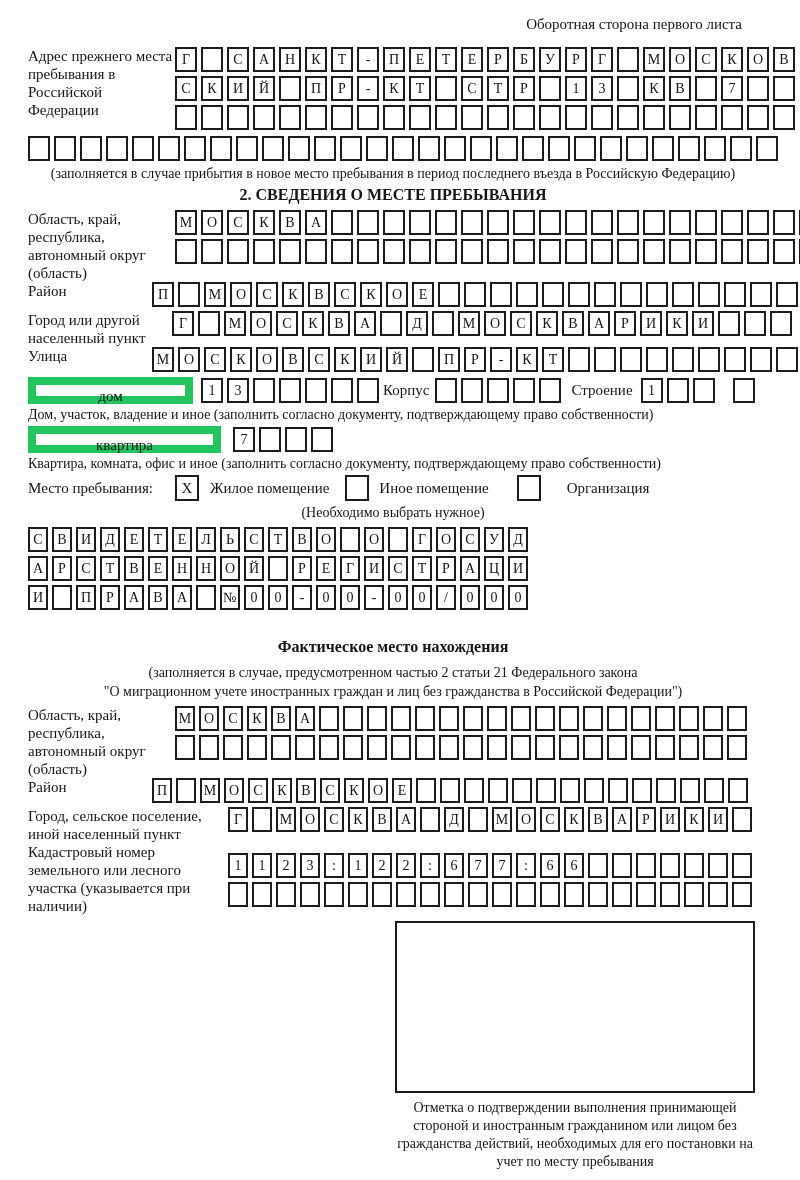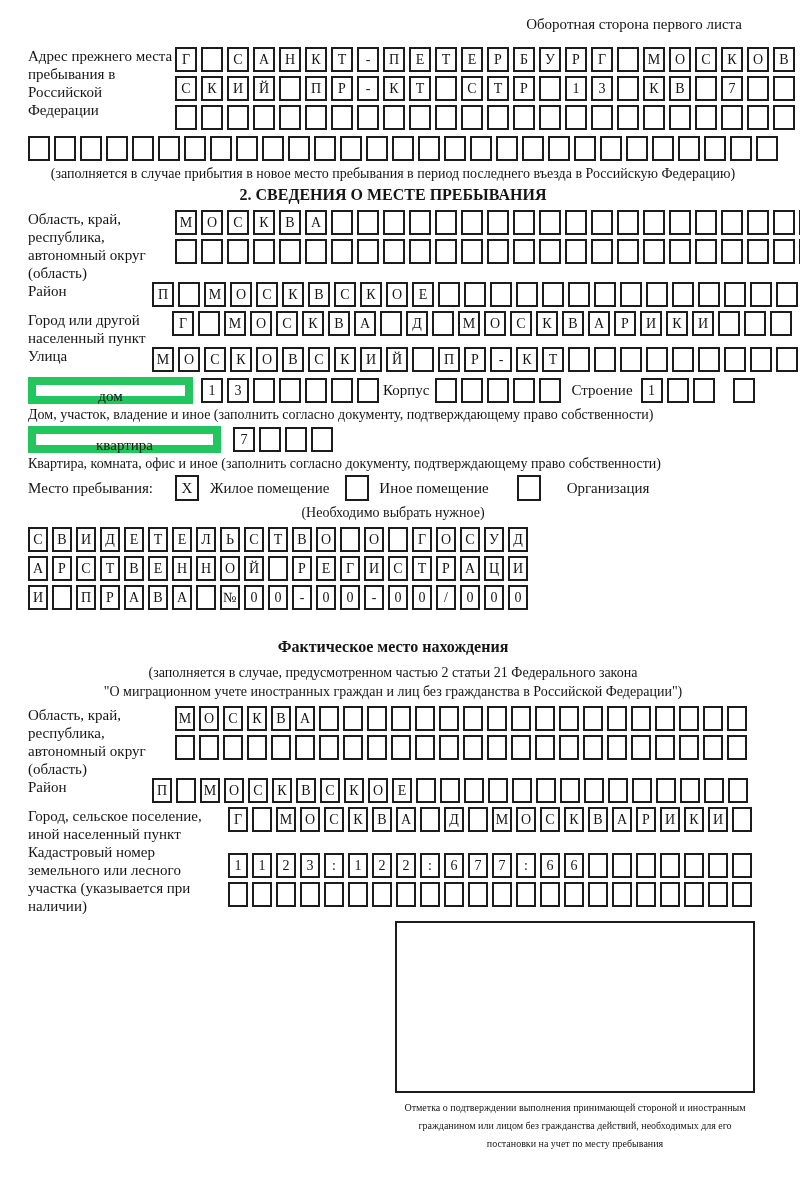--- a/index.html
+++ b/index.html
@@ -25,21 +25,21 @@
   .housebox{width:165px;margin-right:8px;}
   .aptbox{width:193px;margin-right:12px;}
   .inlinelbl{font-size:15px;line-height:27px;flex:0 0 auto;}
   .chk{display:inline-block;box-sizing:border-box;width:24px;height:26px;border:2px solid #1c1c1c;text-align:center;font-size:15px;line-height:22px;vertical-align:middle;background:#fff;}
   .gap14{margin-left:14px;}
   .mb2{margin-bottom:2px;}
   .mb4{margin-bottom:4px;}
   .mb6{margin-bottom:6px;}
   .pt10{padding-top:10px;}
   .stampbox{box-sizing:border-box;margin-left:367px;width:360px;height:172px;border:2px solid #1c1c1c;margin-top:6px;}
-  .stampcap{margin-left:367px;width:360px;text-align:center;font-size:10px;line-height:18px;margin-top:6px;}
+  .stampcap{margin-left:367px;width:360px;text-align:center;font-size:14px;line-height:18px;margin-top:6px;}
   .rowline{display:flex;align-items:center;height:28px;margin-bottom:2px;}
 </style>
 </head>
 <body>
 
 <div class="page">
 
   <div class="sidenote">Оборотная сторона первого листа</div>
 
   <div class="flexrow mb2">

